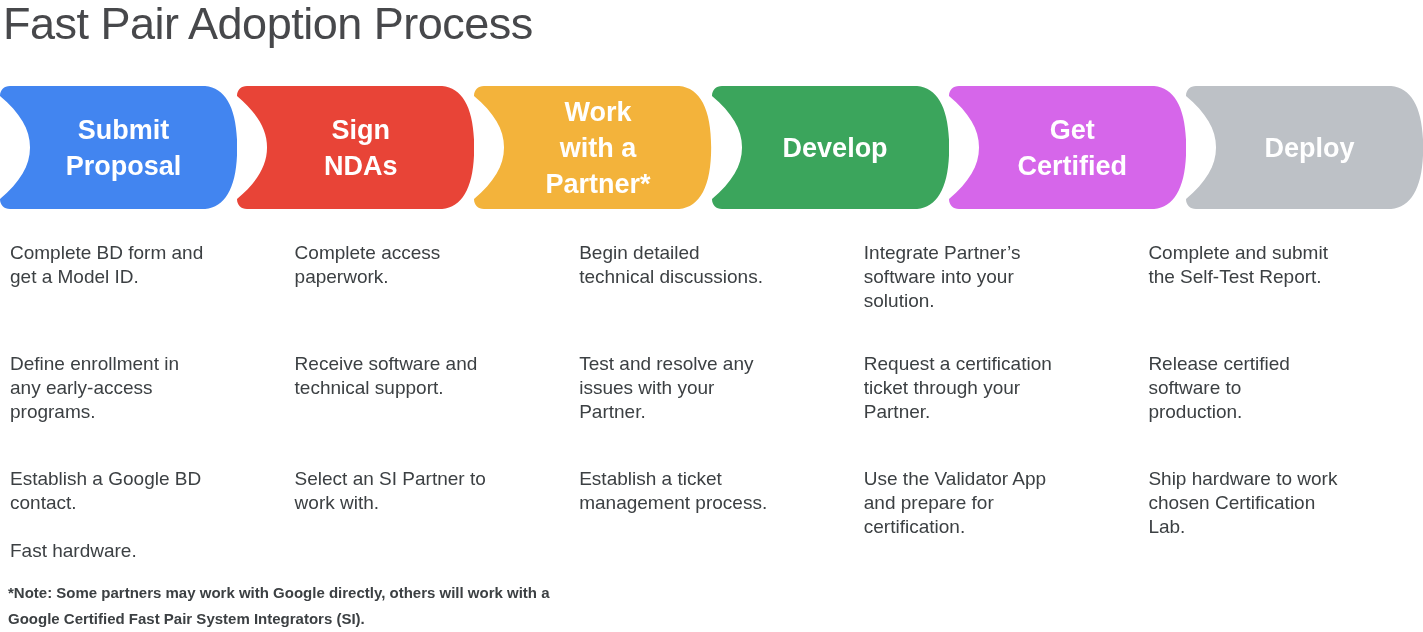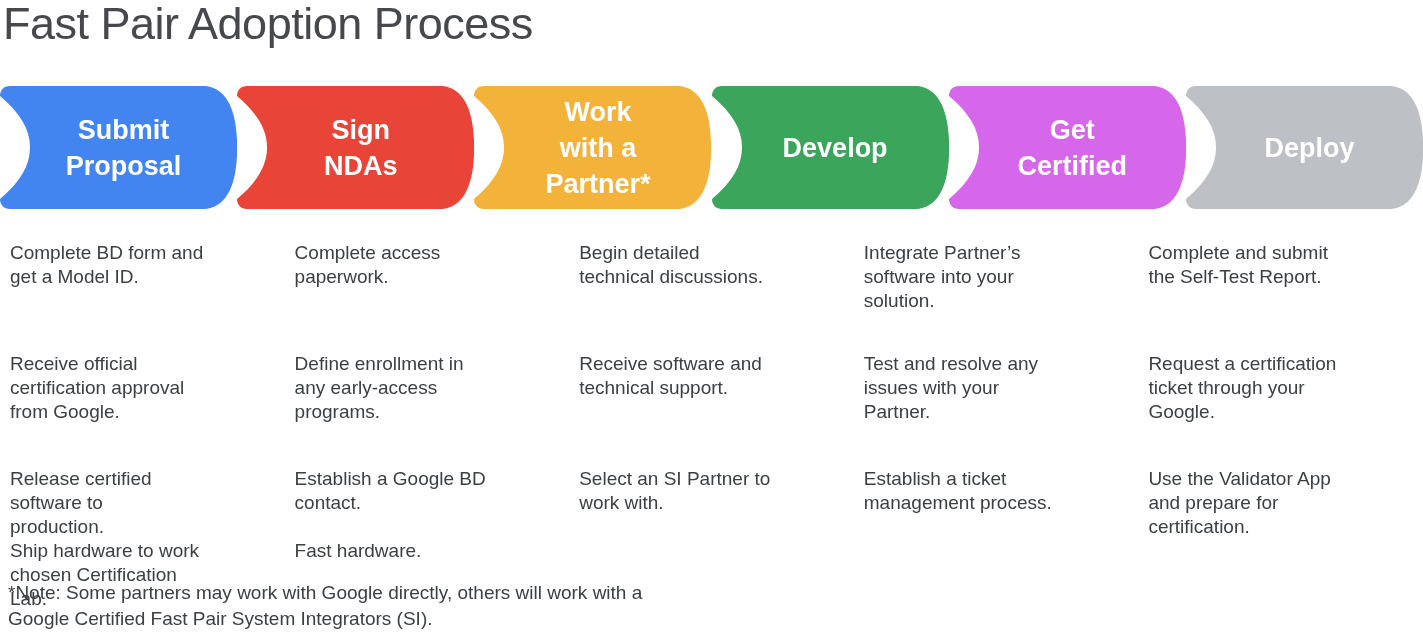--- a/index.html
+++ b/index.html
@@ -63,24 +63,25 @@
     padding: 0 16px 0 10px;
     font-size: 19px;
     line-height: 24px;
     color: #3C4043;
     white-space: pre-line;
   }
   .footnote {
     position: absolute;
     left: 8px; top: 580px;
     margin: 0;
-    font-size: 19px;
+    font-size: 15px;
     line-height: 26px;
     color: #3C4043;
     white-space: pre-line;
+    font-weight: bold;
   }
 </style>
 </head>
 <body>
 
 <h1 class="title">Fast Pair Adoption Process</h1>
 
 <div class="stages">
 
   <div class="stage">
@@ -138,35 +139,32 @@
 get a Model ID.</div>
   <div class="cell">Complete access
 paperwork.</div>
   <div class="cell">Begin detailed
 technical discussions.</div>
   <div class="cell">Integrate Partner’s
 software into your
 solution.</div>
   <div class="cell">Complete and submit
 the Self-Test Report.</div>
-  <div class="cell">Receive official
-certification approval
-from Google.</div>
 
   <div class="cell">Define enrollment in
 any early-access
 programs.</div>
   <div class="cell">Receive software and
 technical support.</div>
   <div class="cell">Test and resolve any
 issues with your
 Partner.</div>
   <div class="cell">Request a certification
 ticket through your
-Google.</div>
+Partner.</div>
   <div class="cell">Release certified
 software to
 production.</div>
 
   <div class="cell">Establish a Google BD
 contact.</div>
   <div class="cell">Select an SI Partner to
 work with.</div>
   <div class="cell">Establish a ticket
 management process.</div>

